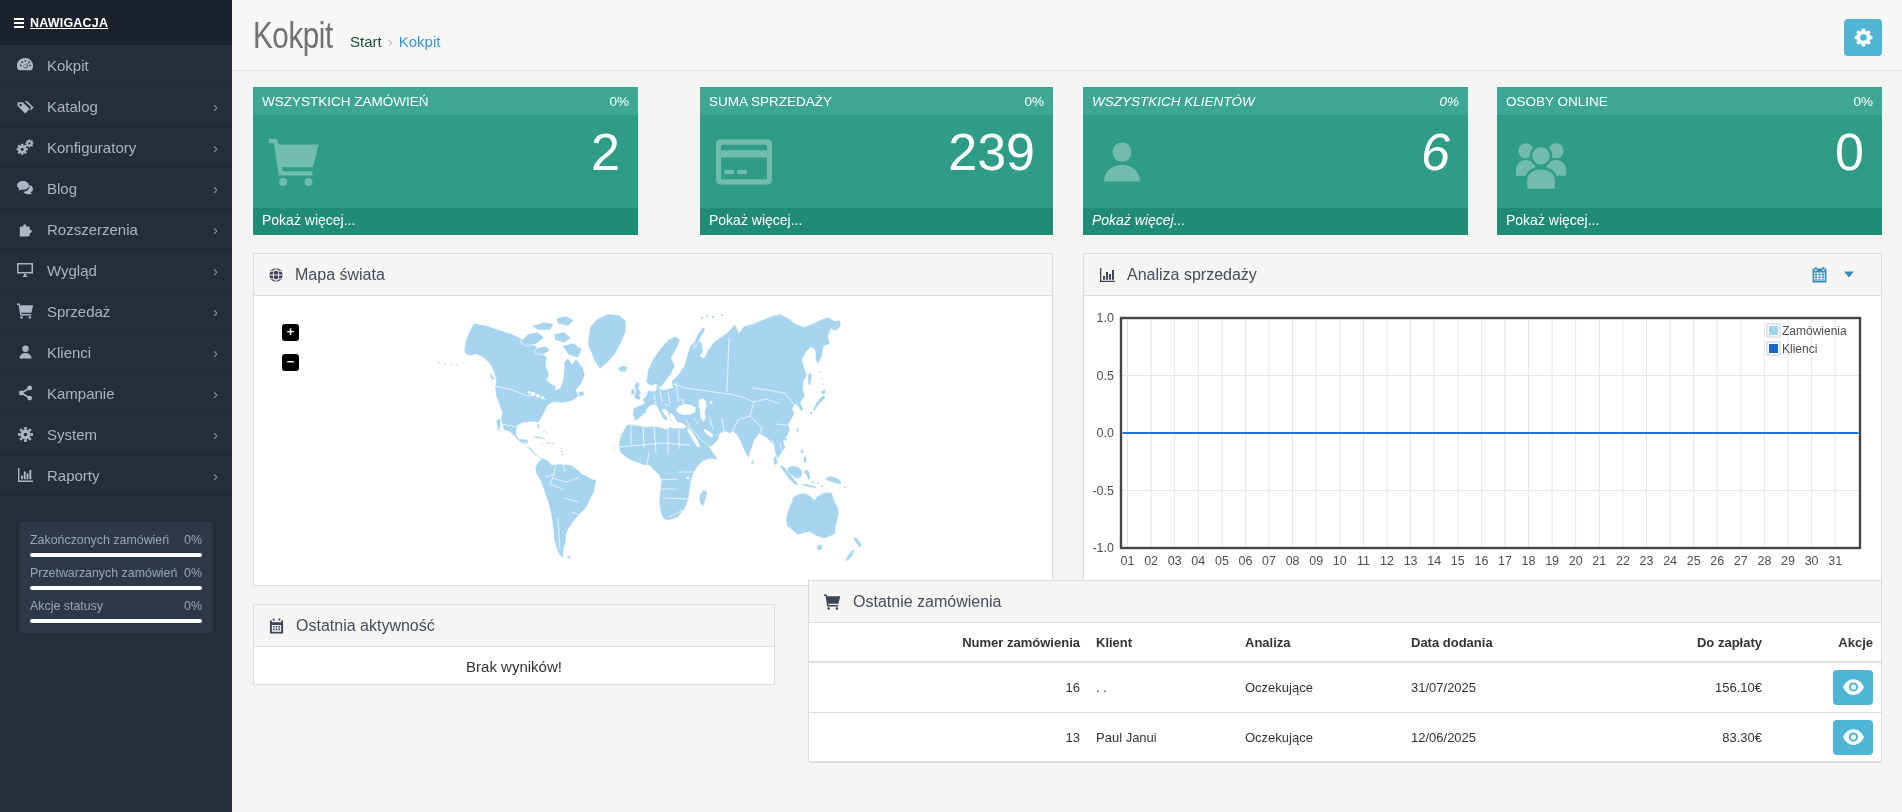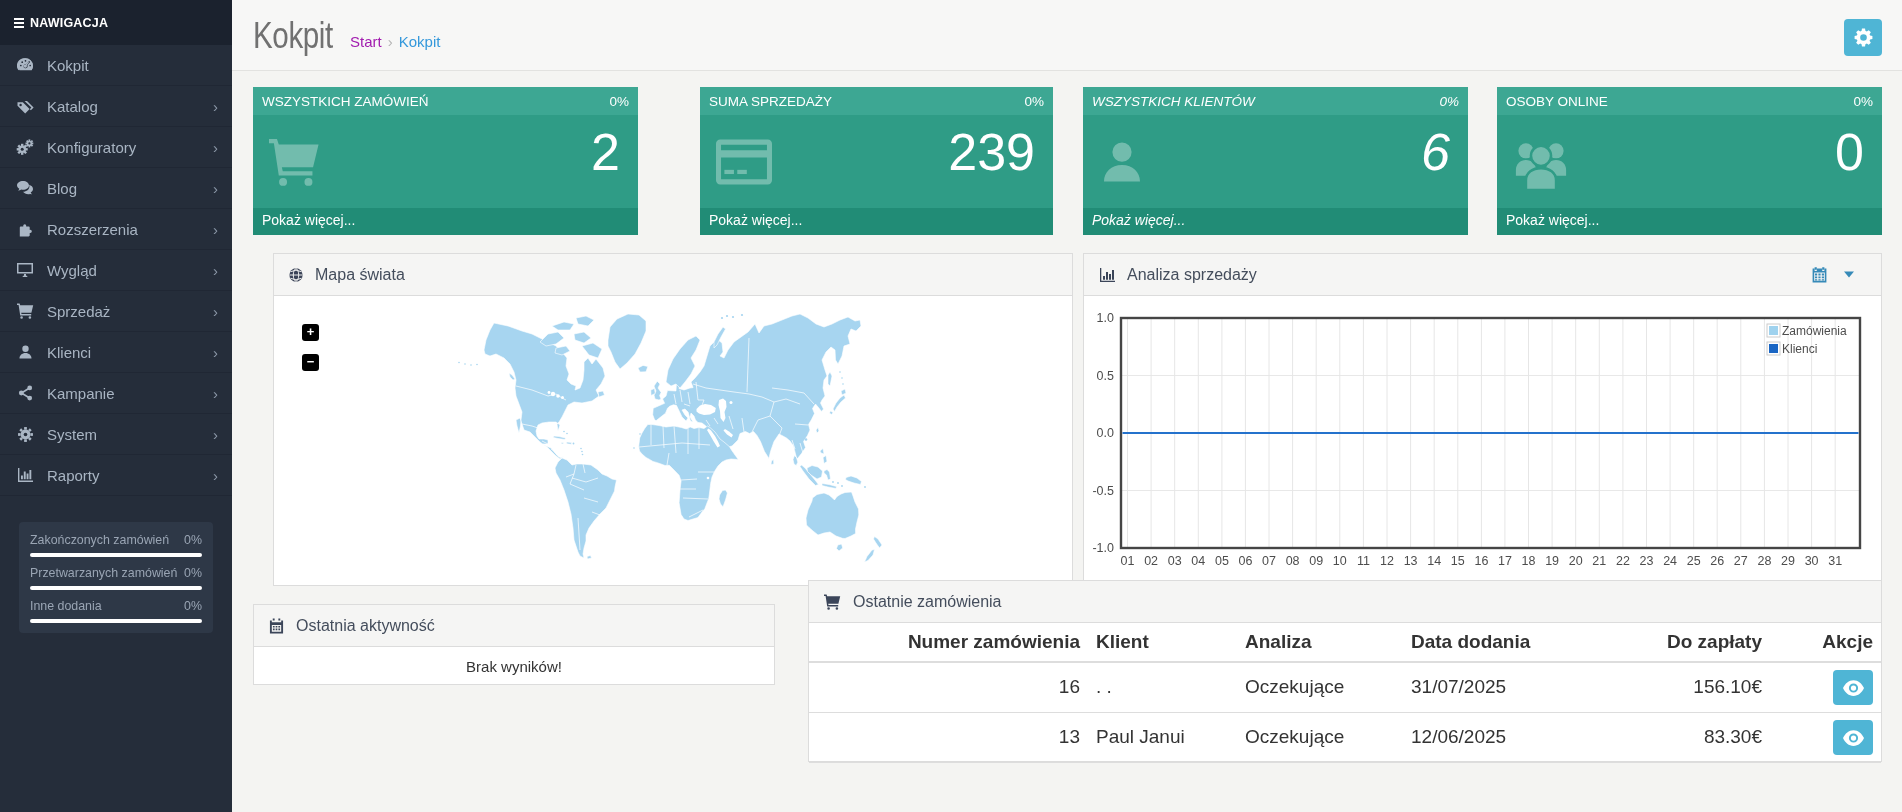--- a/index.html
+++ b/index.html
@@ -1,61 +1,61 @@
 <!DOCTYPE html>
 <html lang="pl"><head>
 <meta charset="utf-8">
 <title>Kokpit</title>
 <style>
 * { margin:0; padding:0; box-sizing:border-box; }
 html,body { width:1902px; height:812px; font-family:"Liberation Sans",sans-serif; }
 #page { position:relative; width:1902px; height:812px; background:#f4f4f2; overflow:hidden; }
 
 #sidebar { position:absolute; left:0; top:0; width:232px; height:812px; background:#252d3a; }
-#navhead { height:45px; background:#1b222e; color:#fff; font-size:12.5px; font-weight:bold; display:flex; align-items:center; padding-left:14px; letter-spacing:0.2px; }
+#navhead { height:45px; background:#1b222e; color:#fff; font-size:12.5px; font-weight:bold; display:flex; align-items:center; padding-left:14px; letter-spacing:0.2px;text-decoration:underline; }
 
 ul.menu { list-style:none; }
 ul.menu li { position:relative; height:41px; display:flex; align-items:center; border-bottom:1px solid #202734; }
 ul.menu li .mi { width:22px; margin-left:14px; display:flex; justify-content:center; }
 ul.menu li .mt { margin-left:11px; font-size:15px; color:#a9b5c3; }
 ul.menu li .arr { position:absolute; right:14px; color:#8b97a7; font-size:15px; }
 #sstats { position:absolute; left:19px; top:522px; width:194px; background:#2e3847; border-radius:4px; padding:11px 11px 1px 11px; }
 .srow { margin-bottom:0; }
 .srow .lbl { display:flex; justify-content:space-between; font-size:12.4px; color:#9aa5b4; margin-bottom:6px; white-space:nowrap; }
 .srow .bar { height:4px; background:#fff; border-radius:2px; margin-bottom:9px; }
 
 #phead { position:absolute; left:232px; top:0; right:0; height:71px; background:#f7f7f6; border-bottom:1px solid #e2e2e0; }
 #phead h1 { position:absolute; left:21px; top:15px; font-size:37px; font-weight:400; color:#717171; transform:scaleX(0.80); transform-origin:0 0; letter-spacing:-0.5px; }
 #bcrumb { position:absolute; left:118px; top:33px; font-size:15px; }
-#bcrumb .s1 { color:#a21caf; }
+#bcrumb .s1 { color:#14532d; }
 #bcrumb .sep { color:#b5b5b5; margin:0 6px; }
 #bcrumb a { color:#3498db; text-decoration:none; }
 #setbtn { position:absolute; right:20px; top:19px; width:38px; height:37px; background:#4fb5d5; border-radius:4px; display:flex; align-items:center; justify-content:center; }
 
 .tile { position:absolute; top:87px; width:385px; height:148px; color:#fff; }
 .tile .th { height:28px; background:#3da793; display:flex; align-items:center; justify-content:space-between; padding:0 9px; font-size:13.5px; }
 .tile .tb { position:relative; height:93px; background:#2f9c86; }
 .tile .tb svg { position:absolute; left:16px; top:23px; opacity:0.32; }
 .tile .num { position:absolute; right:18px; top:11px; font-size:52px; font-weight:400; line-height:1; }
 .tile .tf { height:27px; background:#218c76; font-size:14px; padding:4px 0 0 9px; }
 
 .panel { position:absolute; background:#fff; border:1px solid #dcdcdc; }
 .phd { height:42px; background:#f5f5f4; border-bottom:1px solid #dcdcdc; display:flex; align-items:center; padding:0 15px; font-size:16px; color:#444d5c; }
 .phd svg { margin-right:12px; }
 
-#mappanel { left:253px; top:253px; width:800px; height:333px;margin-left:20px; }
+#mappanel { left:253px; top:253px; width:800px; height:333px; }
 .zbtn { position:absolute; width:17px; height:17px; background:#000; color:#fff; border-radius:3px; font-size:13px; line-height:15px; text-align:center; font-weight:bold; }
 
 #chartpanel { left:1083px; top:253px; width:799px; height:333px; }
 
 #actpanel { left:253px; top:604px; width:522px; height:81px; }
 #actpanel .pbody { height:38px; display:flex; align-items:center; justify-content:center; font-size:15px; color:#333; }
 
 #ordpanel { left:808px; top:580px; width:1074px; height:182px; }
-table.orders { width:100%; border-collapse:collapse; font-size:19px; color:#333; table-layout:fixed; }
+table.orders { width:100%; border-collapse:collapse; font-size:13px; color:#333; table-layout:fixed; }
 table.orders th { font-weight:bold; color:#333; text-align:left; }
 table.orders th, table.orders td { padding:0 8px; }
 table.orders thead th { border-bottom:2px solid #ddd; height:39px; }
 table.orders tbody tr td { border-bottom:1px solid #ddd; height:50px; }
 .tr-r { text-align:right !important; }
 .eyebtn { display:inline-block; width:40px; height:35px; background:#4fb5d5; border-radius:4px; text-align:center; padding-top:9px; }
 </style>
 </head>
 <body>
 <div id="page">
@@ -233,21 +233,21 @@
         </div>
       <div class="srow">
           <div class="lbl">
             <span>Przetwarzanych zamówień</span>
             <span>0%</span>
           </div>
           <div class="bar"></div>
         </div>
       <div class="srow">
           <div class="lbl">
-            <span>Inne dodania</span>
+            <span>Akcje statusy</span>
             <span>0%</span>
           </div>
           <div class="bar"></div>
         </div>
     </div>
   </div>
   <div id="phead">
     <h1>Kokpit</h1>
     <div id="bcrumb"><span class="s1">Start</span><span class="sep">›</span><a href="#">Kokpit</a></div>
     <div id="setbtn">

